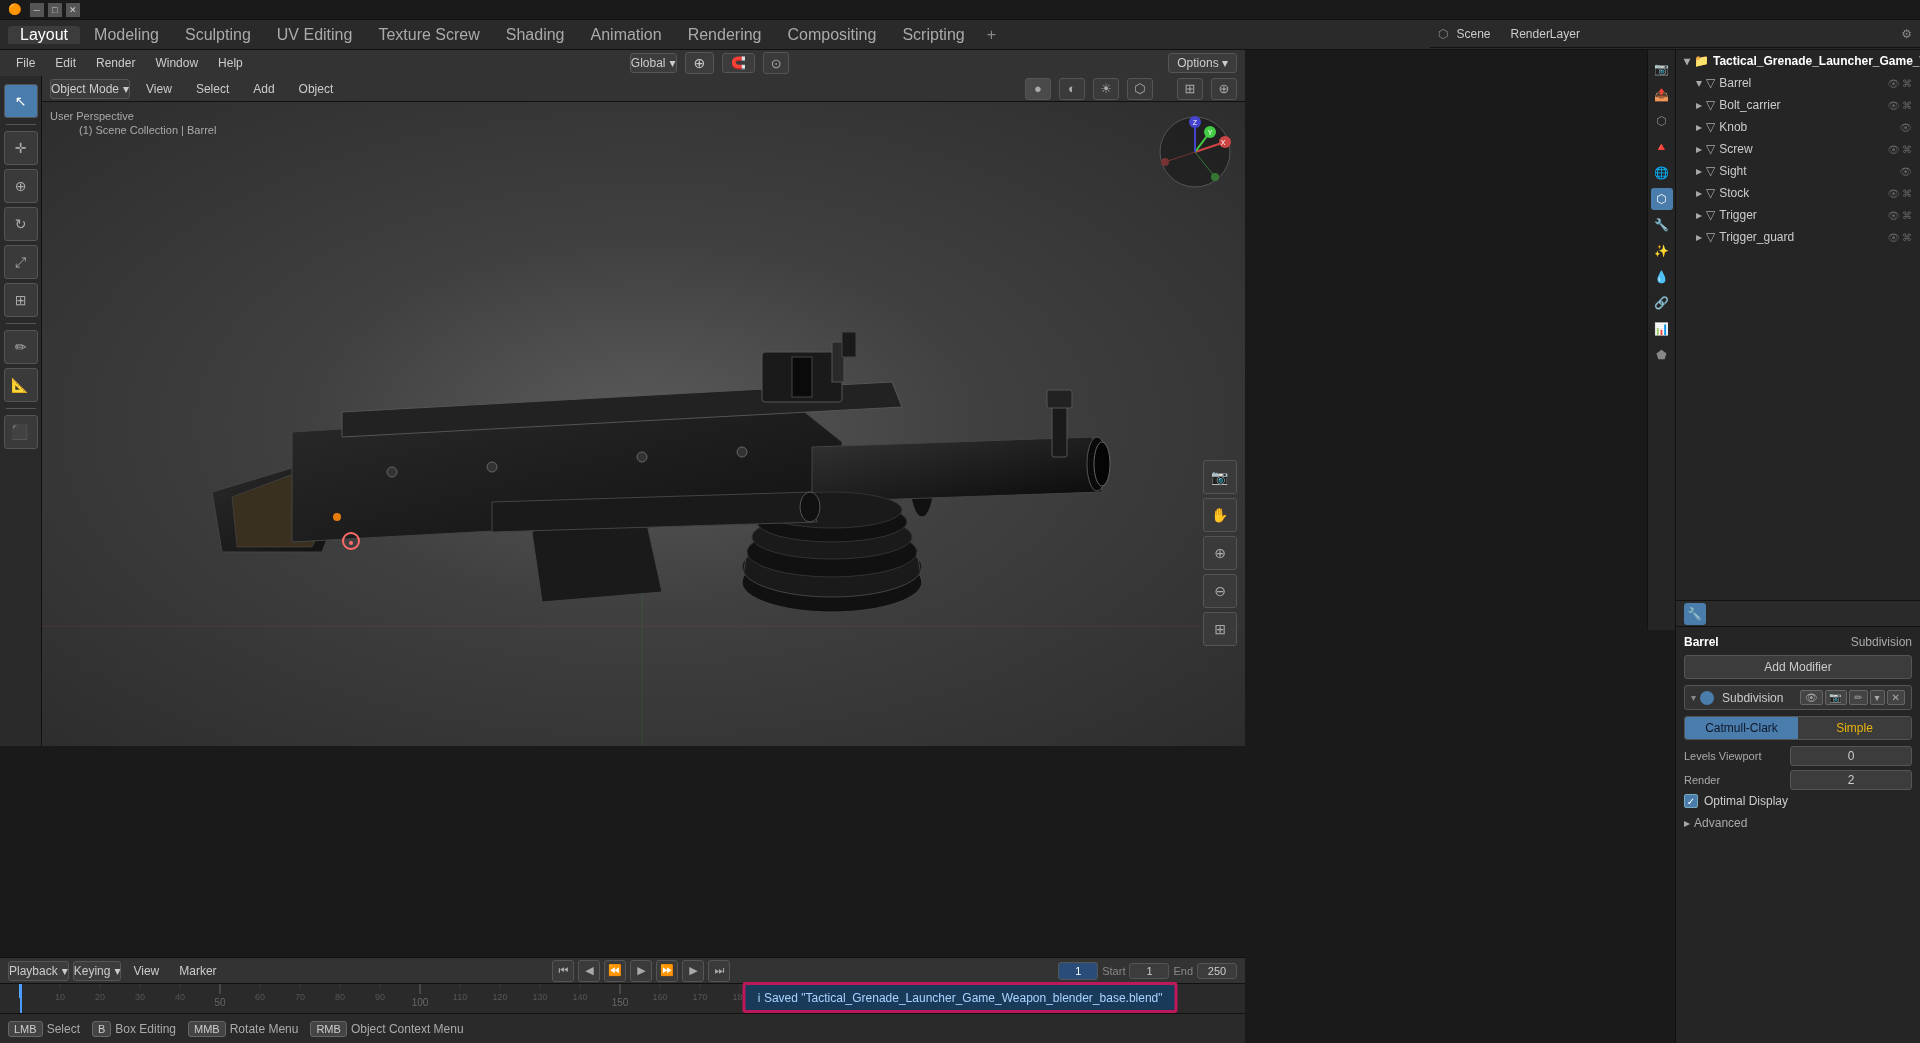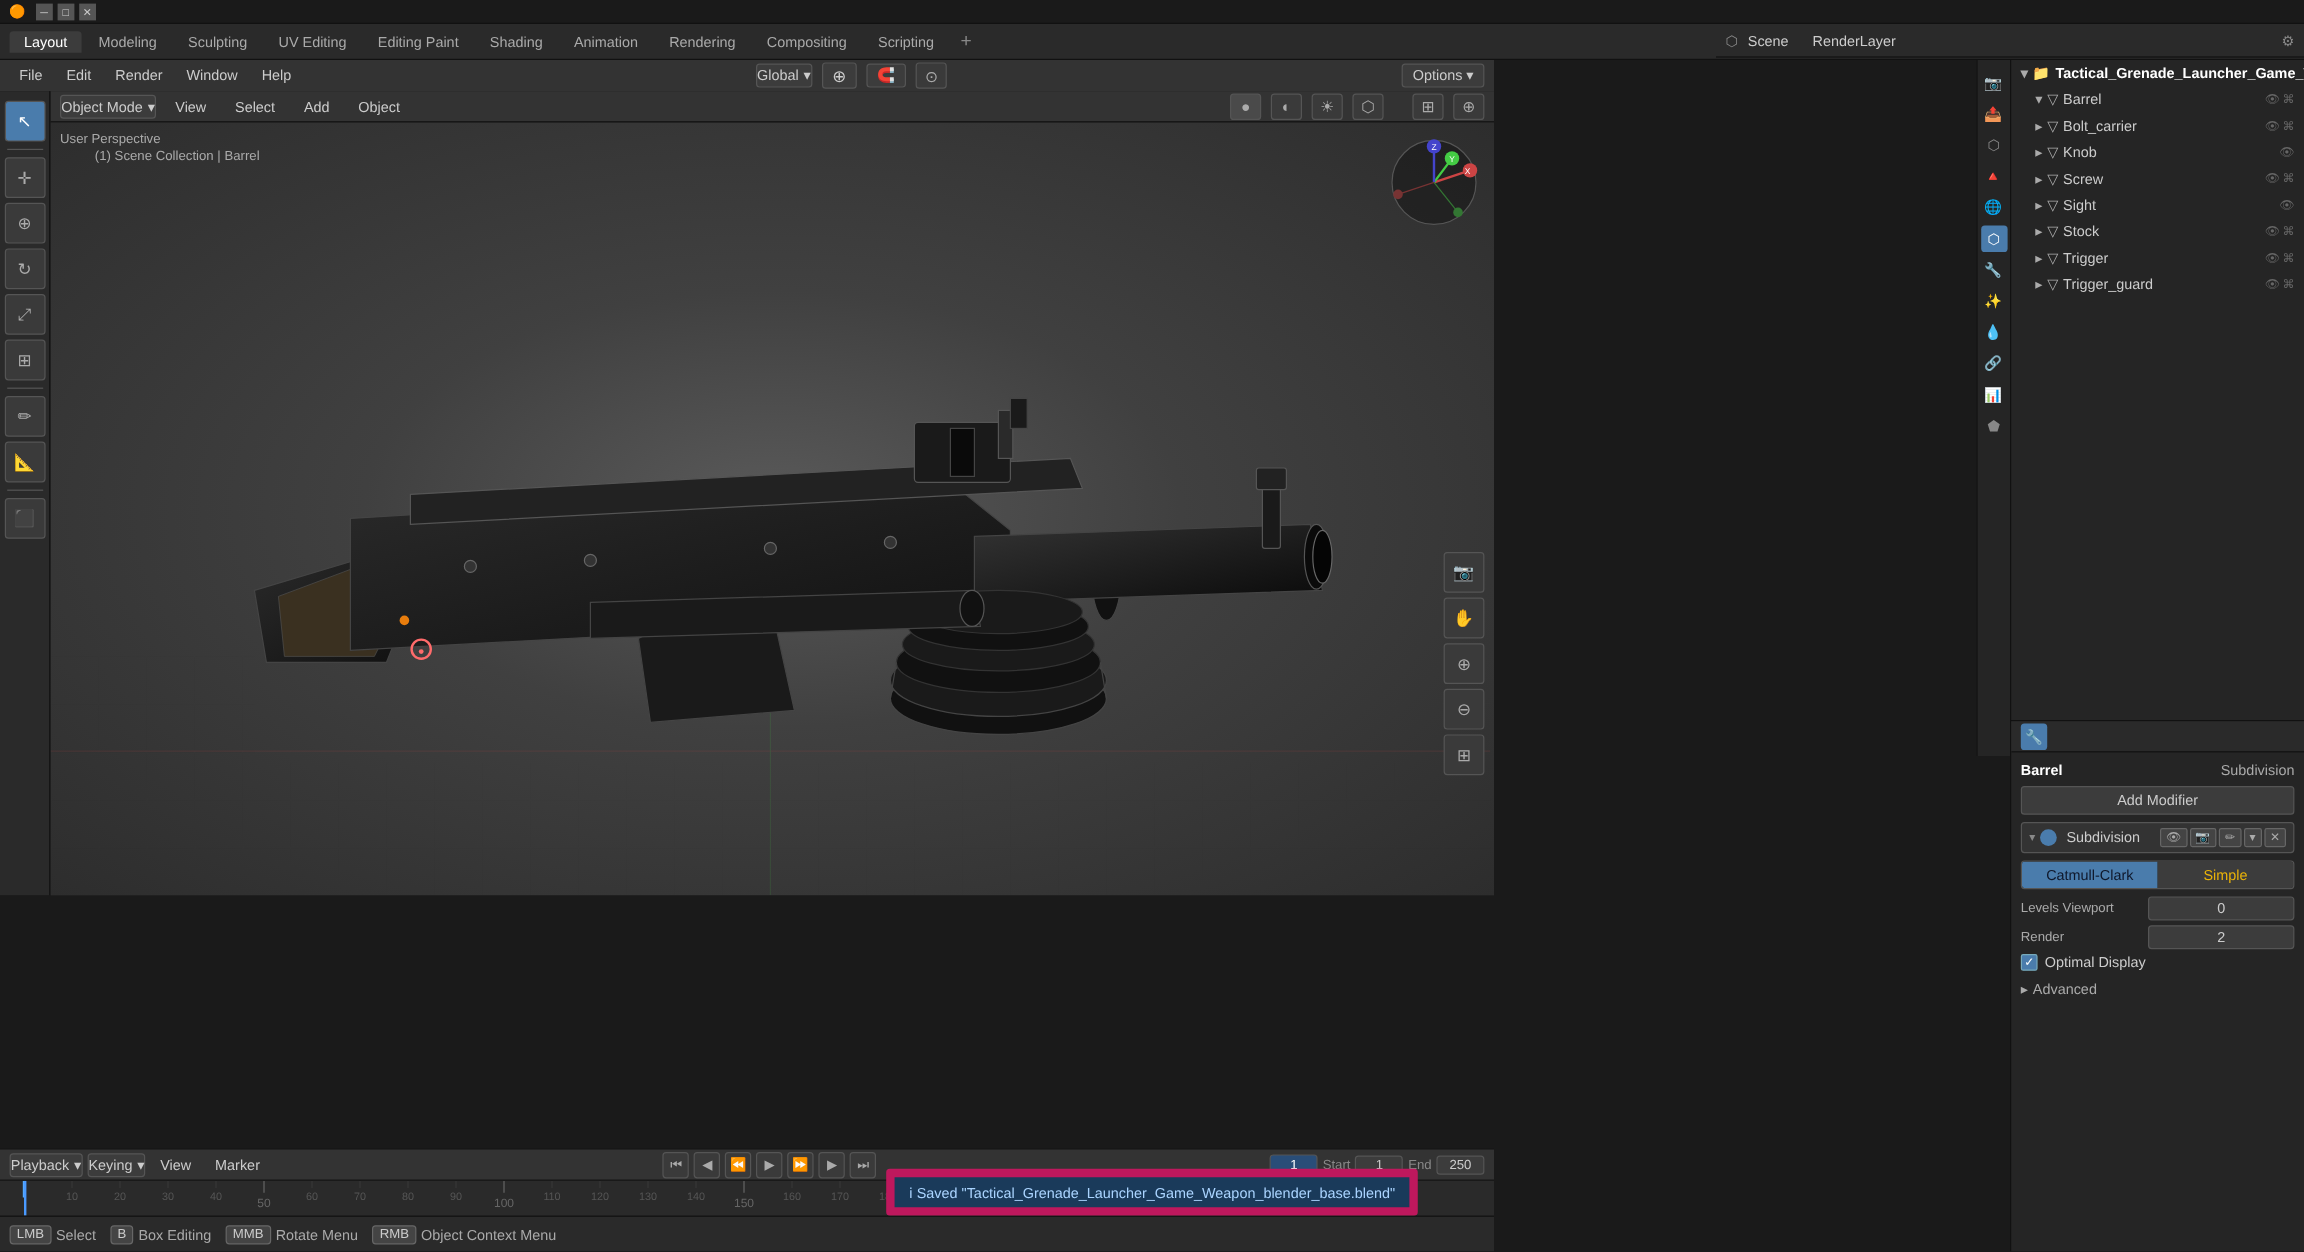--- a/index.html
+++ b/index.html
@@ -64,21 +64,21 @@
       background: #2a2a2a;
       display: flex;
       align-items: center;
       padding: 0 8px;
       gap: 2px;
       z-index: 100;
       border-bottom: 1px solid #111;
     }
     .ws-tab {
       padding: 4px 12px;
-      font-size: 12px;
+      font-size: 16px;
       color: #aaa;
       cursor: pointer;
       border-radius: 3px 3px 0 0;
       height: 18px;
       display: flex;
       align-items: center;
     }
     .ws-tab.active {
       background: #3c3c3c;
       color: #fff;
@@ -550,21 +550,21 @@
       border-radius: 50%;
       top: 439px; left: 307px;
     }
 
     
     #info-message {
       position: absolute;
       bottom: 30px; left: 50%;
       transform: translateX(-50%);
       background: #1a3a5a;
-      border: 7px solid #be185d;
+      border: 3px solid #be185d;
       border-radius: 3px;
       padding: 4px 12px;
       font-size: 12px;
       color: #aad4ff;
       z-index: 200;
       white-space: nowrap;
     }
 
     .playhead {
       position: absolute;
@@ -613,21 +613,21 @@
     <button class="win-btn">□</button>
     <button class="win-btn">✕</button>
   </div>
 </div>
 
 <div id="workspace-tabs">
   <div class="ws-tab active">Layout</div>
   <div class="ws-tab">Modeling</div>
   <div class="ws-tab">Sculpting</div>
   <div class="ws-tab">UV Editing</div>
-  <div class="ws-tab">Editing Paint</div>
+  <div class="ws-tab">Texture Screw</div>
   <div class="ws-tab">Shading</div>
   <div class="ws-tab">Animation</div>
   <div class="ws-tab">Rendering</div>
   <div class="ws-tab">Compositing</div>
   <div class="ws-tab">Scripting</div>
   <div class="ws-tab-add">+</div>
 </div>
 
 <div id="top-right-header">
   <span style="color:#888;">⬡</span>

